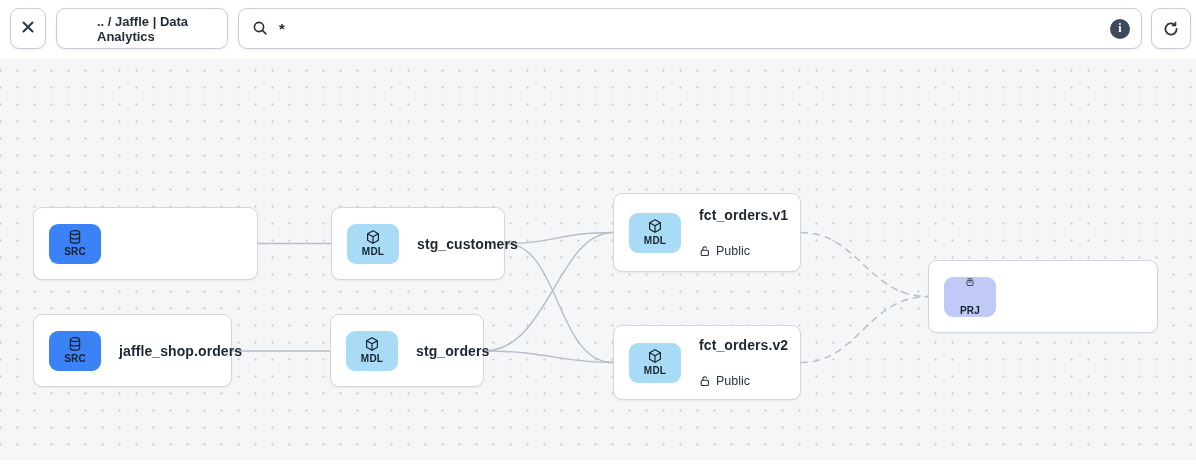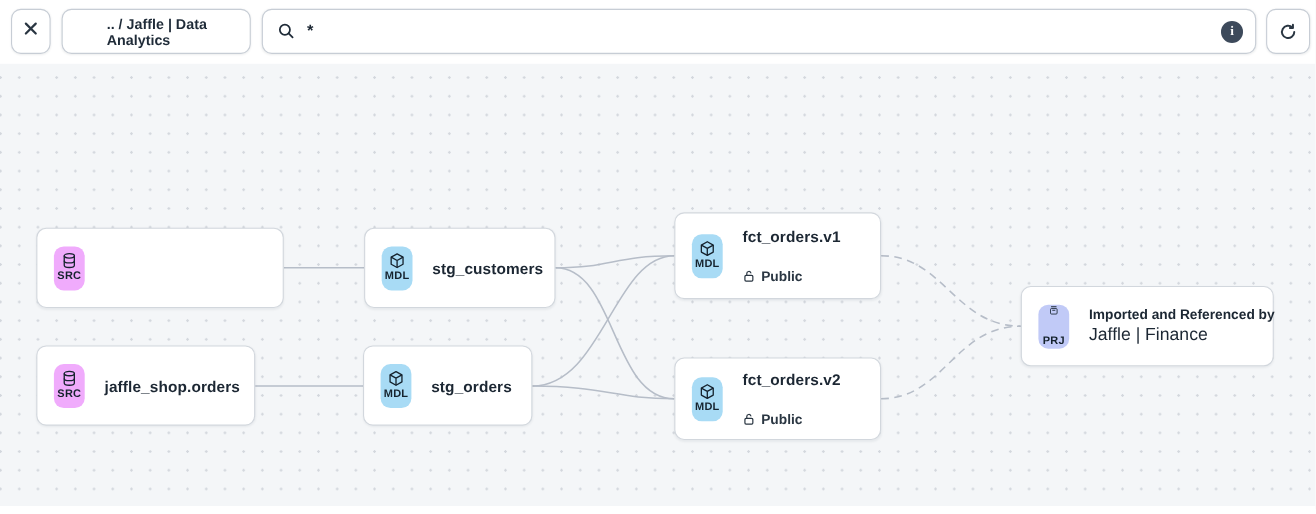--- a/index.html
+++ b/index.html
@@ -46,31 +46,31 @@
   .edge.dashed{stroke-dasharray:7 5;}
   
   .node{
     position:absolute;z-index:2;box-sizing:border-box;
     background:#fff;border:1px solid #d2d7dd;border-radius:9px;
     box-shadow:0 1px 2px rgba(25,35,50,.06);
     display:flex;align-items:center;gap:18px;
     padding:0 14px 0 15px;cursor:pointer;
   }
   .badge{
-    width:28px;height:40px;border-radius:9px;flex:none;
+    width:52px;height:40px;border-radius:9px;flex:none;
     display:flex;flex-direction:column;align-items:center;justify-content:center;
     font-size:10px;font-weight:700;color:#16232e;line-height:12px;letter-spacing:.2px;
   }
   .badge svg{display:block;margin-bottom:1px;}
-  .badge.src{background:#f0abfc;}
+  .badge.src{background:#3b82f6;}
   .badge.mdl{background:#a8dbf5;}
   .badge.prj{background:#c1caf7;gap:17px;}
   .node-label{font-size:14px;font-weight:700;color:#1c2733;letter-spacing:.1px;white-space:nowrap;}
   .node-col{display:flex;flex-direction:column;}
-  .access{display:flex;align-items:center;gap:5px;font-size:12.5px;font-weight:700;color:#2a3642;margin-top:21px;}
+  .access{display:flex;align-items:center;gap:5px;font-size:12.5px;font-weight:400;color:#2a3642;margin-top:21px;}
   .kicker{font-size:12.5px;font-weight:700;color:#1c2733;margin-bottom:3px;white-space:nowrap;}
   .prj-title{font-size:16px;font-weight:400;color:#1c2733;white-space:nowrap;}
   
   .n-src-customers{left:33px;top:207px;width:225px;height:73px;}
   .n-src-orders{left:33px;top:314px;width:199px;height:73px;}
   .n-stg-customers{left:331px;top:207px;width:174px;height:73px;}
   .n-stg-orders{left:330px;top:314px;width:154px;height:73px;}
   .n-fct-v1{left:613px;top:193px;width:188px;height:79px;}
   .n-fct-v2{left:613px;top:325px;width:188px;height:75px;}
   .n-prj{left:928px;top:260px;width:230px;height:73px;}
@@ -210,17 +210,13 @@
 
 <div class="node n-prj">
   <span class="badge prj">
     <svg width="16" height="16" viewBox="0 0 16 16">
         <rect x="3.2" y="5.6" width="9.6" height="8" rx="1.4" fill="none" stroke="#16232e" stroke-width="1.2"></rect>
         <path d="M4.6 3 H11.4" fill="none" stroke="#16232e" stroke-width="1.4" stroke-linecap="round"></path>
         <path d="M6.4 8.2 H9.6" fill="none" stroke="#16232e" stroke-width="1.2" stroke-linecap="round"></path>
       </svg>
     <span>PRJ</span>
   </span>
-  <span class="node-col">
-    <span class="kicker">Imported and Referenced by</span>
-    <span class="prj-title">Jaffle | Finance</span>
-  </span>
 </div>
 
 </body></html>

